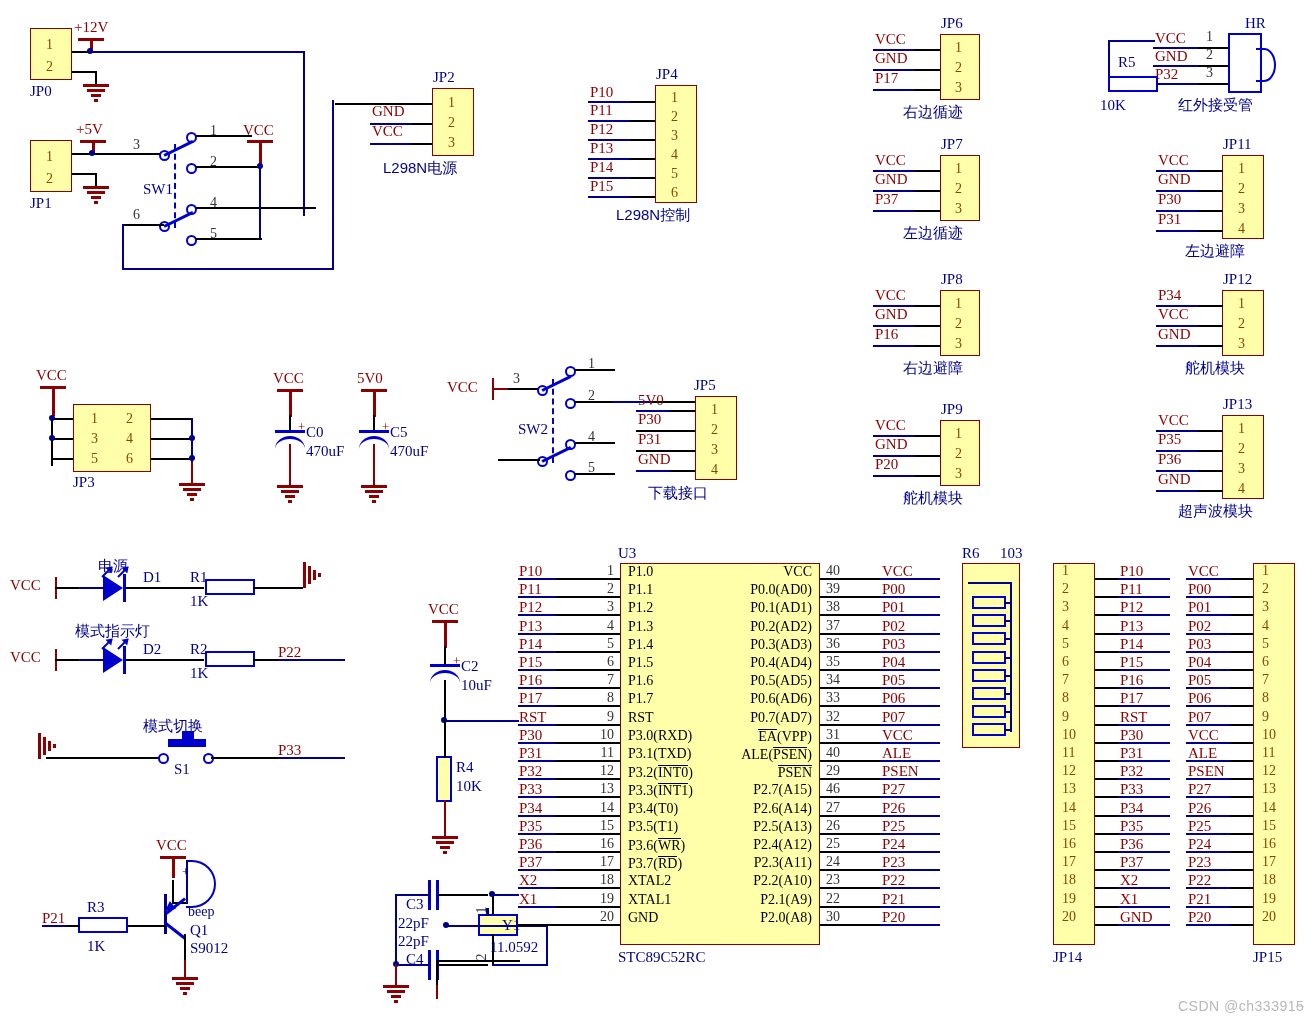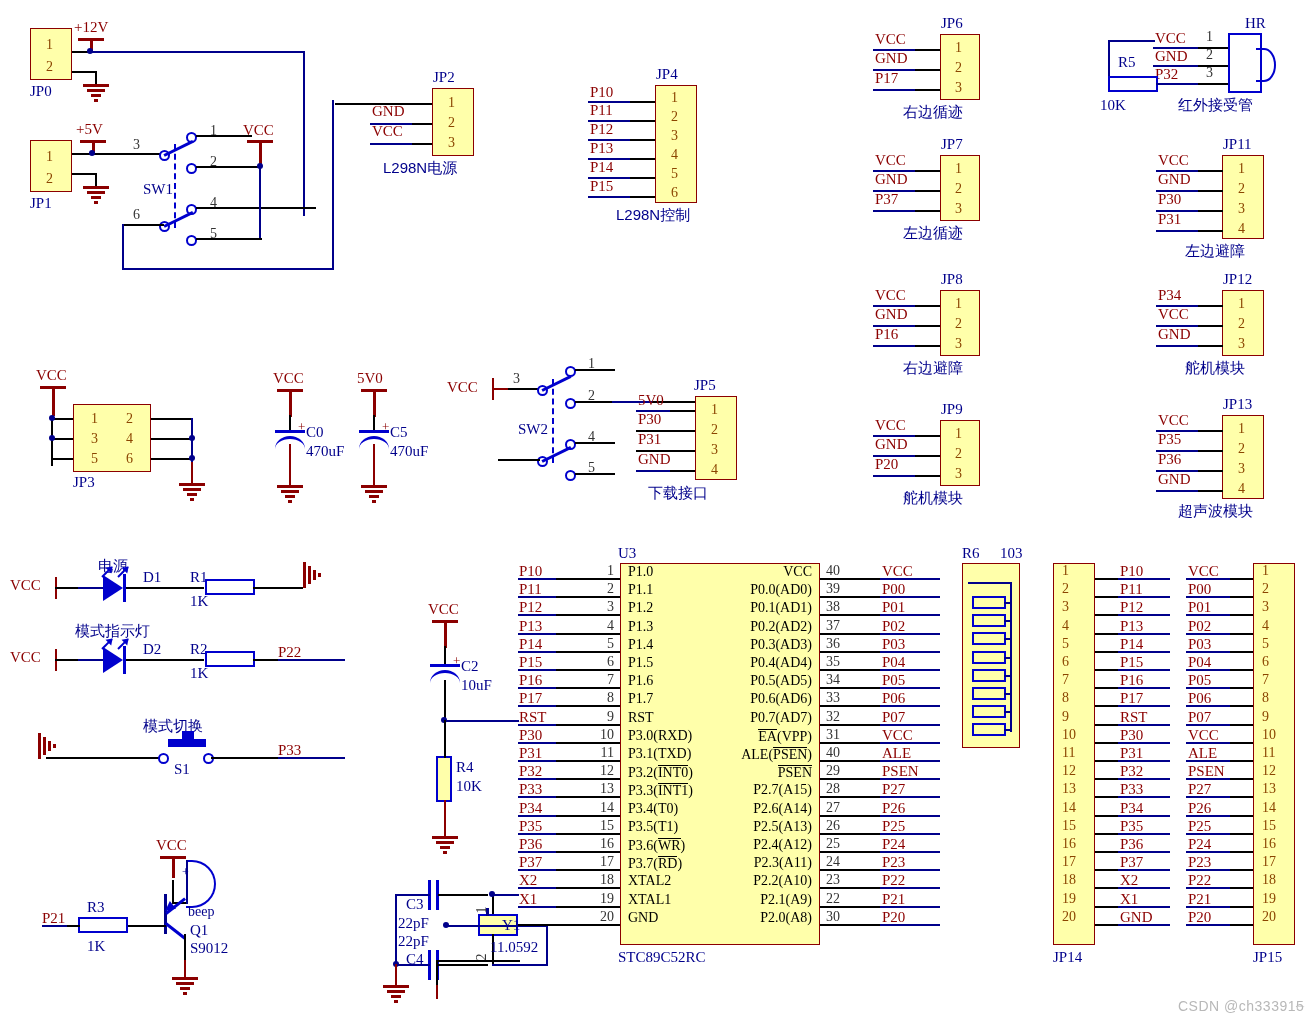--- a/index.html
+++ b/index.html
@@ -751,21 +751,21 @@
       <div class="lbl pnum" style="left: 826px; top: 746px;">40</div>
       <div class="lbl net" style="left: 882px; top: 746px;">ALE</div>
       <div class="lbl inner" style="left: 640px; top: 747px; width: 172px; text-align: right;"><span>ALE(<span style="border-top: 1.4px solid rgb(0, 0, 0); display: inline-block; line-height: 1.05;">PSEN</span>)</span></div>
       <div class="w" style="left: 820px; top: 778.2px; width: 120px;"></div>
       <div class="bw" style="left: 880px; top: 778.2px; width: 60px;"></div>
       <div class="lbl pnum" style="left: 826px; top: 764.2px;">29</div>
       <div class="lbl net" style="left: 882px; top: 764.2px;">PSEN</div>
       <div class="lbl inner" style="left: 640px; top: 765.2px; width: 172px; text-align: right;"><span><span style="border-top: 1.4px solid rgb(0, 0, 0); display: inline-block; line-height: 1.05;">PSEN</span></span></div>
       <div class="w" style="left: 820px; top: 796.4px; width: 120px;"></div>
       <div class="bw" style="left: 880px; top: 796.4px; width: 60px;"></div>
-      <div class="lbl pnum" style="left: 826px; top: 782.4px;">28</div>
+      <div class="lbl pnum" style="left: 826px; top: 782.4px;">46</div>
       <div class="lbl net" style="left: 882px; top: 782.4px;">P27</div>
       <div class="lbl inner" style="left: 640px; top: 783.4px; width: 172px; text-align: right;">P2.7(A15)</div>
       <div class="w" style="left: 820px; top: 814.6px; width: 120px;"></div>
       <div class="bw" style="left: 880px; top: 814.6px; width: 60px;"></div>
       <div class="lbl pnum" style="left: 826px; top: 800.6px;">27</div>
       <div class="lbl net" style="left: 882px; top: 800.6px;">P26</div>
       <div class="lbl inner" style="left: 640px; top: 801.6px; width: 172px; text-align: right;">P2.6(A14)</div>
       <div class="w" style="left: 820px; top: 832.8px; width: 120px;"></div>
       <div class="bw" style="left: 880px; top: 832.8px; width: 60px;"></div>
       <div class="lbl pnum" style="left: 826px; top: 818.8px;">26</div>

